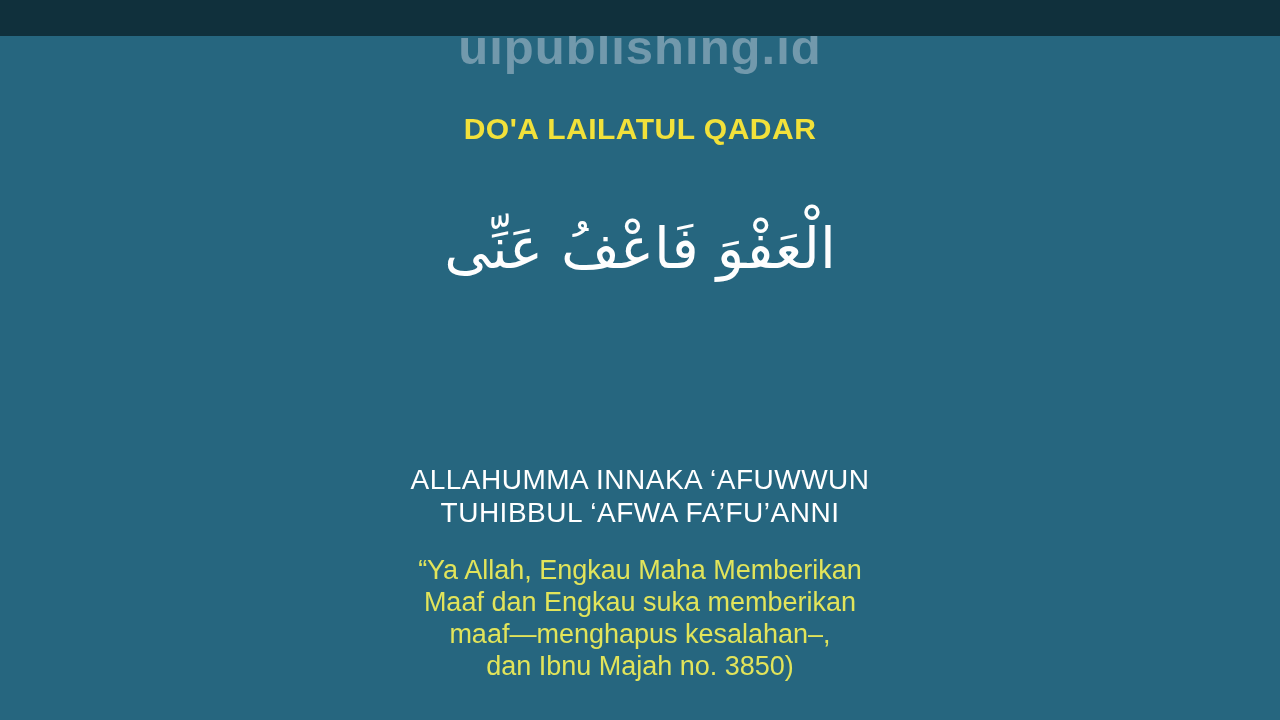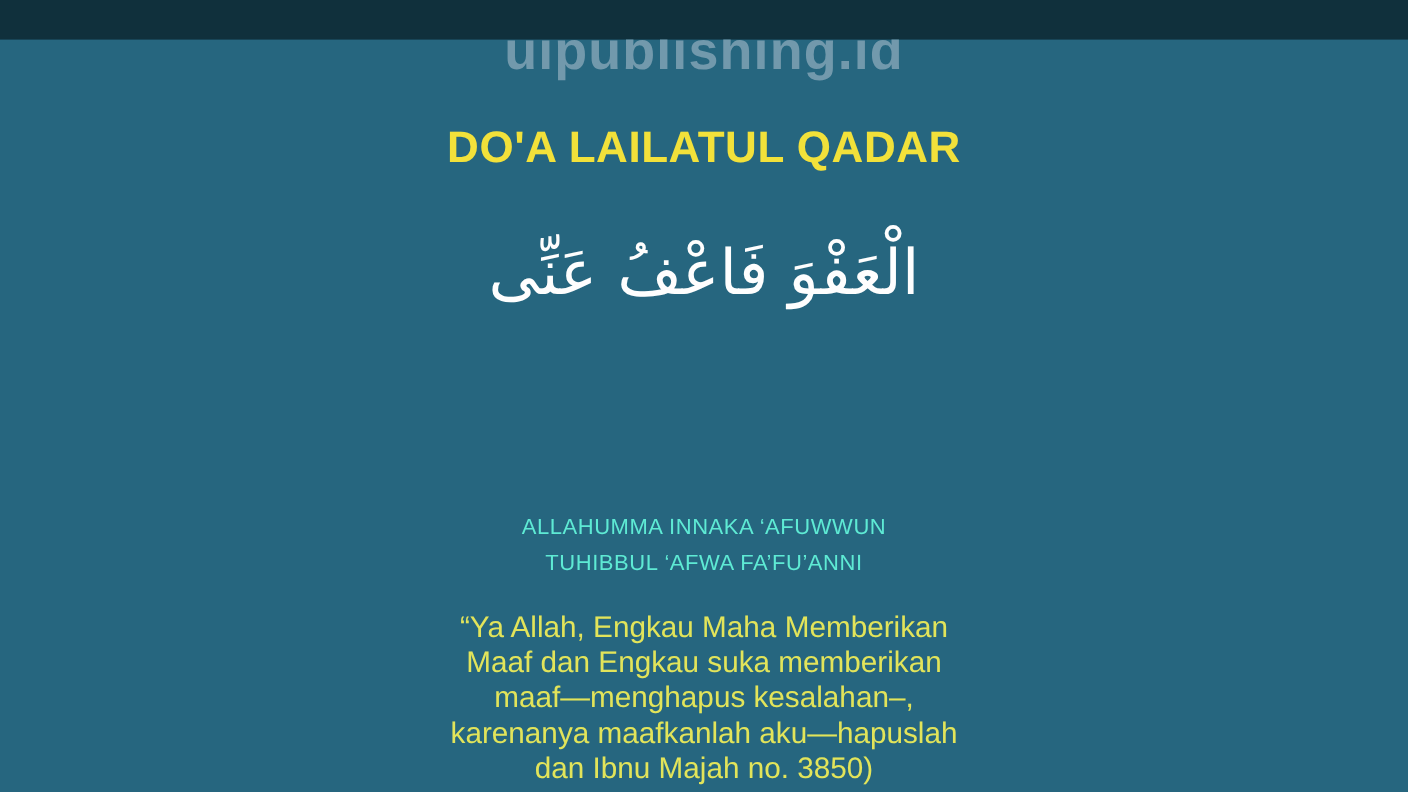--- a/index.html
+++ b/index.html
@@ -24,39 +24,39 @@
   }
   .watermark {
     top: -17px;
     font-size: 49px;
     font-weight: 600;
     letter-spacing: 1px;
     color: #7299AC;
   }
   .title {
     top: 76px;
-    font-size: 40px;
+    font-size: 30px;
     font-weight: 700;
     letter-spacing: 0.5px;
     color: #F2E13A;
   }
   .arabic {
     top: 152px;
     direction: rtl;
     color: #FEFEFE;
     font-family: "DejaVu Sans", sans-serif;
     font-size: 57px;
     line-height: 120px;
   }
   .transliteration {
     top: 427px;
-    font-size: 20px;
+    font-size: 28px;
     line-height: 33px;
     letter-spacing: 0.5px;
-    color: #5eead4;
+    color: #ffffff;
   }
   .translation {
     top: 518px;
     font-size: 27px;
     line-height: 32px;
     color: #E2E45A;
   }
 </style>
 </head>
 <body>
@@ -73,17 +73,16 @@
 
   <div class="centered transliteration">
     <div>ALLAHUMMA INNAKA ‘AFUWWUN</div>
     <div>TUHIBBUL ‘AFWA FA’FU’ANNI</div>
   </div>
 
   <div class="centered translation">
     <div>“Ya Allah, Engkau Maha Memberikan</div>
     <div>Maaf dan Engkau suka memberikan</div>
     <div>maaf—menghapus kesalahan–,</div>
-    <div>karenanya maafkanlah aku—hapuslah</div>
     <div>dan Ibnu Majah no. 3850)</div>
   </div>
 
 </div>
 
 </body></html>

